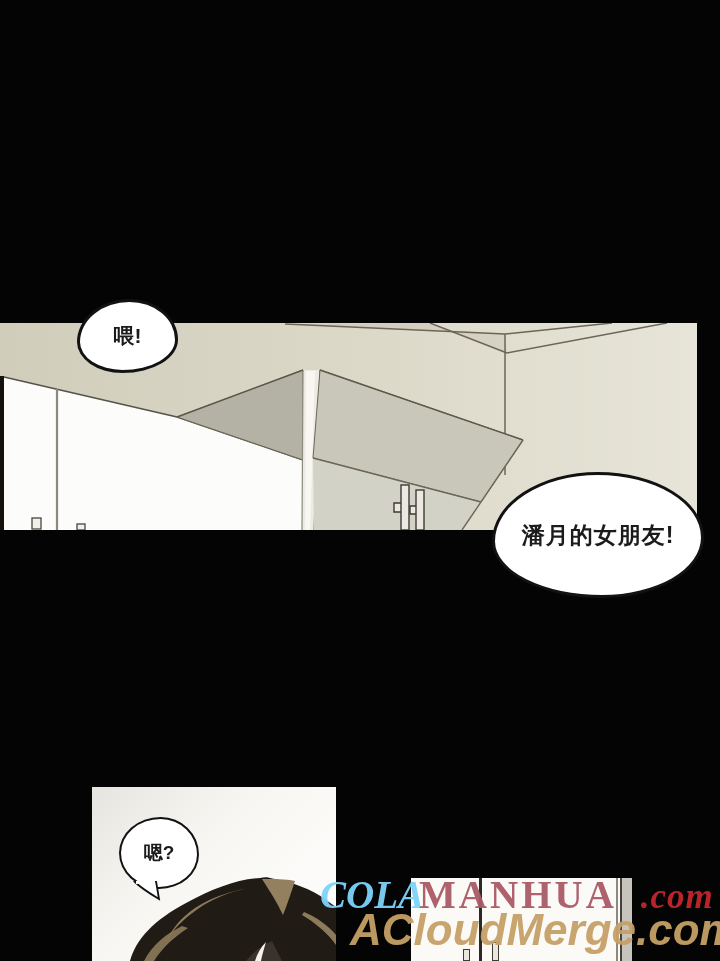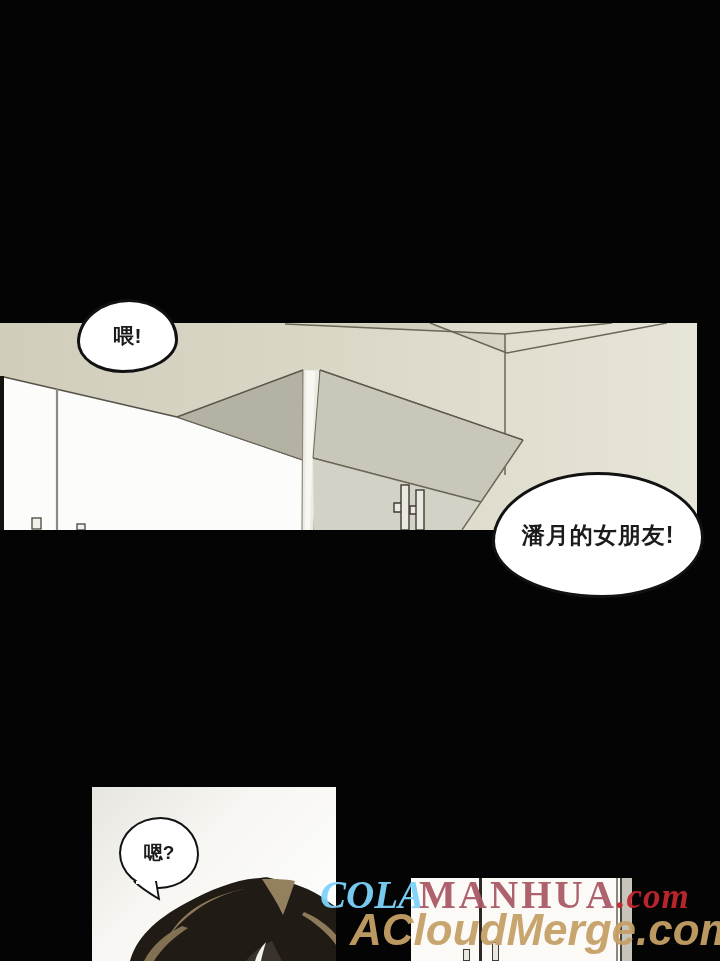--- a/index.html
+++ b/index.html
@@ -72,21 +72,21 @@
   #wm-cola{
     font-family:"Liberation Serif", serif;font-style:italic;font-weight:700;
     font-size:39px;color:#7dd3fc;letter-spacing:0px;
   }
   #wm-manhua{
     font-family:"Liberation Serif", serif;font-weight:700;
     font-size:39px;color:#aa5a66;letter-spacing:3px;margin-left:-5px;text-align:center;
   }
   #wm-com1{
     font-family:"Liberation Serif", serif;font-style:italic;font-weight:700;
-    font-size:35px;color:#c1272d;letter-spacing:1px;
+    font-size:35px;color:#c1272d;letter-spacing:1px;padding-left:24px;
   }
   #watermark-line2{
     left:331px;top:905px;z-index:10;white-space:nowrap;opacity:.95;
     font-family:"Liberation Sans", sans-serif;font-style:italic;font-weight:700;
     font-size:44px;color:#c6a067;margin-left:19px;
   }
 </style>
 </head>
 <body>
 

